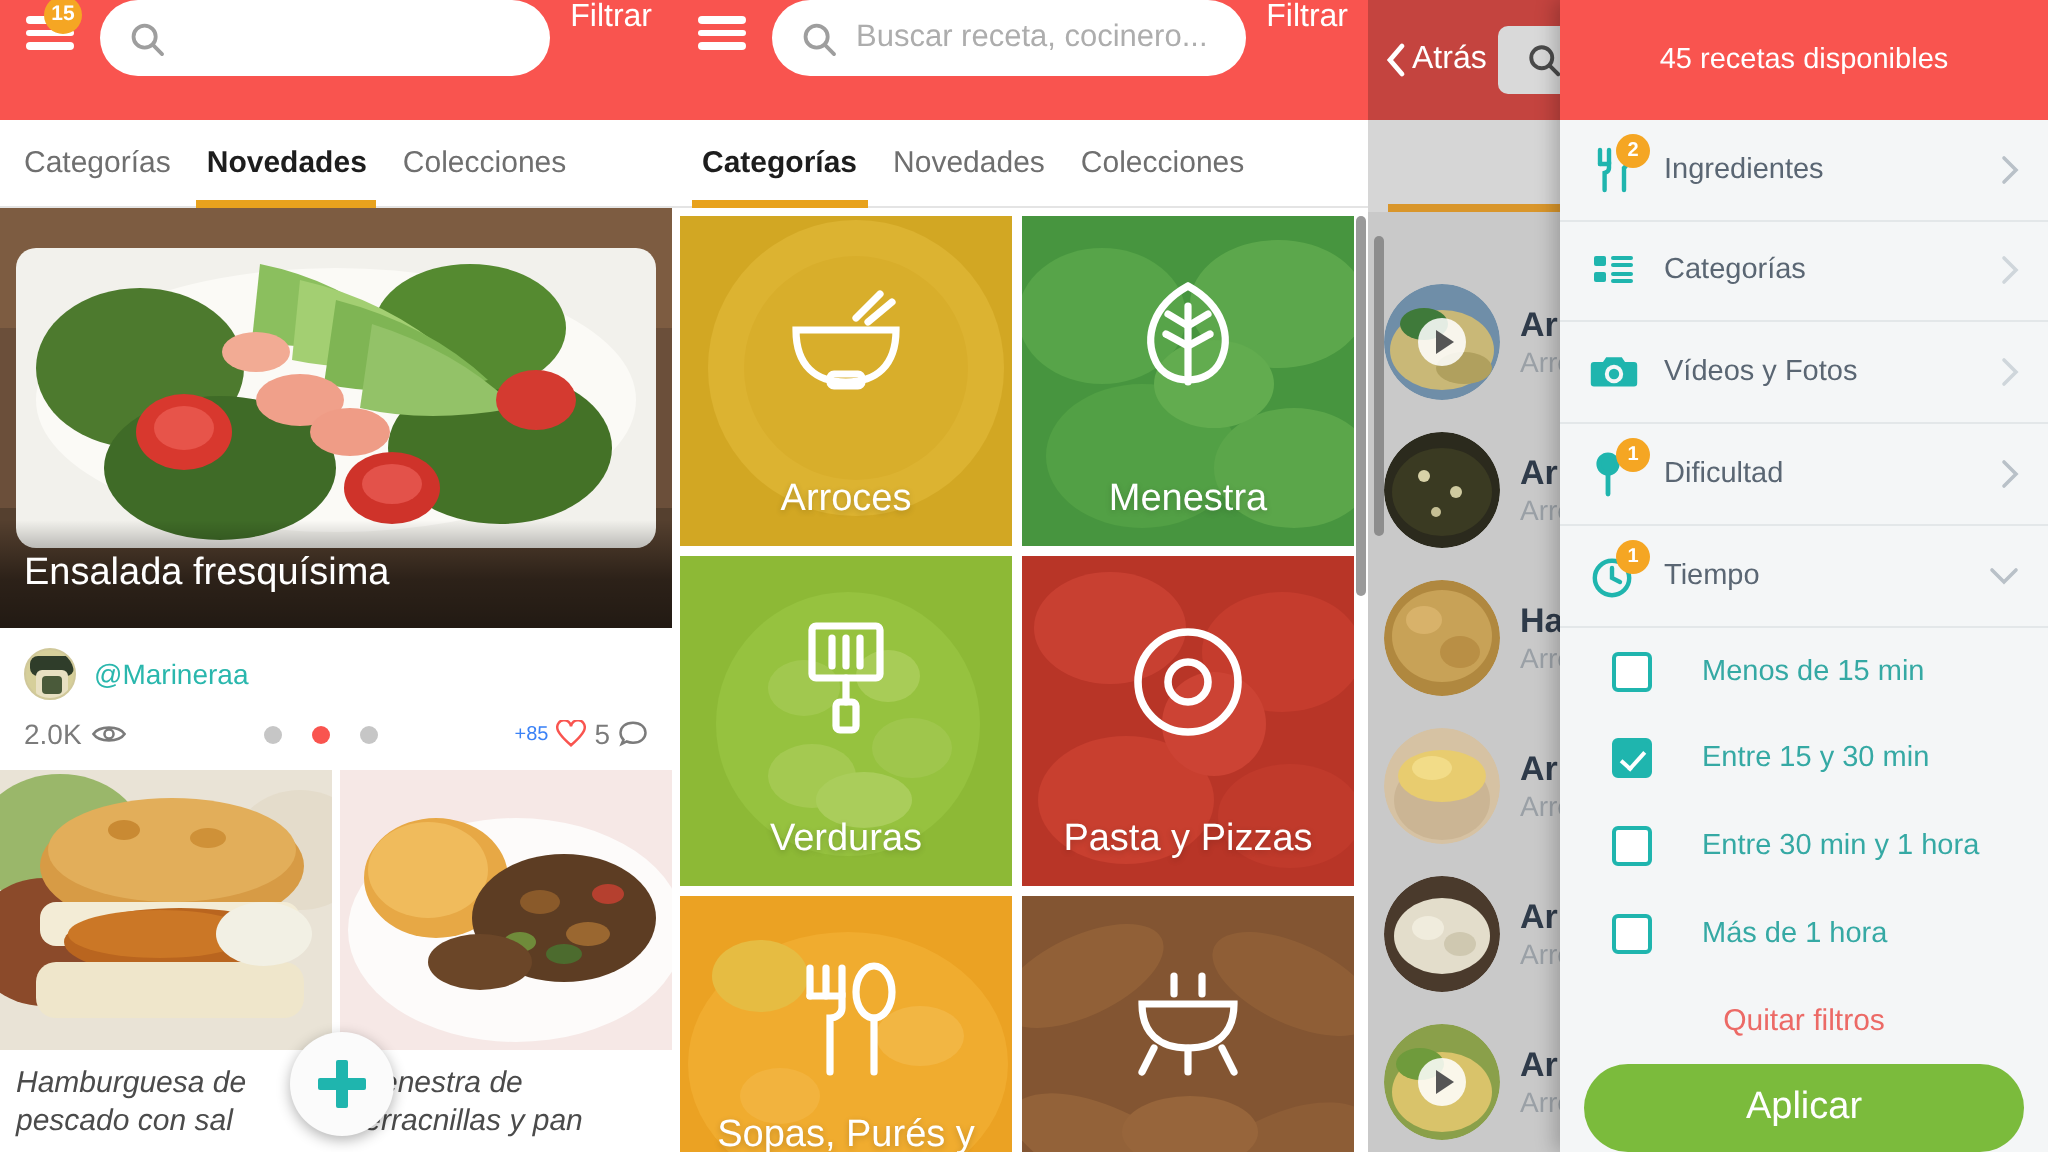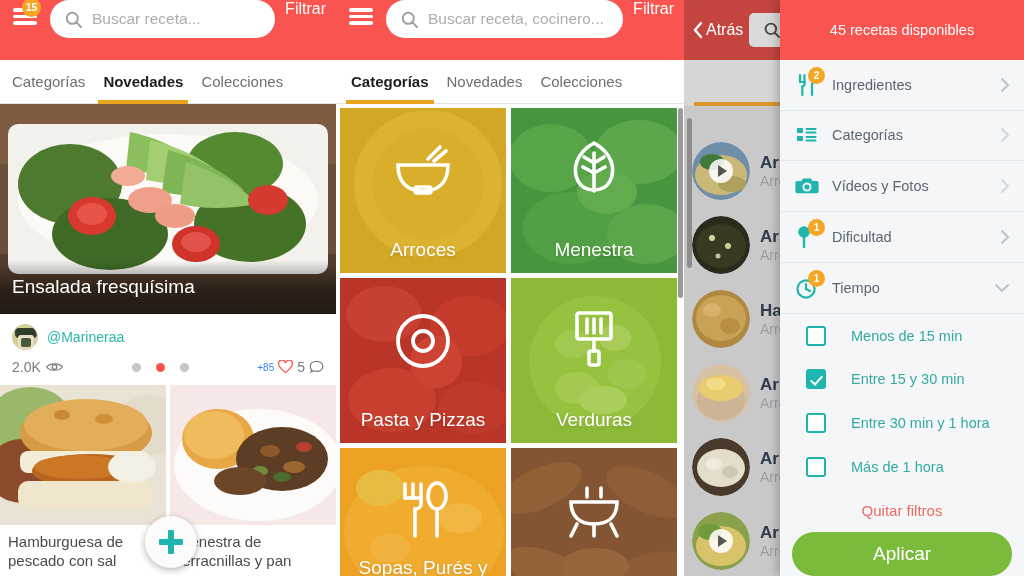--- a/index.html
+++ b/index.html
@@ -95,21 +95,21 @@
   .dots { flex: 1 1 auto; display: flex; justify-content: center; align-items: center; gap: 15px; }
   .dot { width: 9px; height: 9px; border-radius: 50%; background: #c6c6c6; }
   .dot.on { background: #f9544f; }
   .likes { display: flex; align-items: center; gap: 4px; }
   .likes .lk { color: #3b82f6; font-size: 10px; }
 
   .grid2 { display: flex; gap: 4px; padding: 3px 0 0 0; }
   .mini { width: 166px; }
   .mini-photo { width: 166px; height: 140px; overflow: hidden; position: relative; }
   .mini-title {
-    font-size: 15px; color: #4b4b4b; padding: 8px 8px 0 8px; line-height: 1.25;
+    font-size: 15px; color: #4b4b4b; padding: 8px 8px 0 8px; line-height: 1.25; font-style: italic;
   }
   .fab {
     position: absolute; left: 145px; bottom: 8px; width: 52px; height: 52px;
     border-radius: 50%; background: #fbfbfb; box-shadow: 0 2px 7px rgba(0,0,0,.3);
     display: flex; align-items: center; justify-content: center; z-index: 6; cursor: pointer;
   }
   .fab .plus-h { position: absolute; width: 24px; height: 6px; background: #1fb5ae; border-radius: 1px; }
   .fab .plus-v { position: absolute; width: 6px; height: 24px; background: #1fb5ae; border-radius: 1px; }
 
   
@@ -215,21 +215,20 @@
         <span class="bar"></span>
         <span class="bar"></span>
         <span class="bar"></span>
         <span class="hb-badge">15</span>
       </div>
       <div class="searchbox">
         <svg class="s-ico" width="19" height="19" viewBox="0 0 24 24" fill="none" stroke="#9e9e9e" stroke-width="2.4">
           <circle cx="10.5" cy="10.5" r="7"></circle>
             <line x1="15.6" y1="15.6" x2="21.5" y2="21.5" stroke-linecap="round"></line>
         </svg>
-        <input value="" placeholder="Buscar receta..." style="">
       </div>
       <div class="filtrar">Filtrar</div>
     </div>
 
     <div class="tabs">
       <div class="tab" style="padding-left:12px">Categorías</div>
       <div class="tab active">Novedades</div>
       <div class="tab">Colecciones</div>
     </div>
 
@@ -398,36 +397,20 @@
           <path d="M28 4 C46 14 50 30 44 42 C38 54 18 54 12 42 C6 30 10 14 28 4 Z"></path>
           <line x1="28" y1="14" x2="28" y2="52"></line>
           <line x1="28" y1="24" x2="38" y2="18"></line>
             <line x1="28" y1="24" x2="18" y2="18"></line>
           <line x1="28" y1="34" x2="39" y2="28"></line>
             <line x1="28" y1="34" x2="17" y2="28"></line>
         </svg>
         <div class="tl-label">Menestra</div>
       </div>
 
-      <div class="tile" style="background:#c33a2c">
-        <svg style="position:absolute;inset:0;opacity:.42" viewBox="0 0 166 165" preserveAspectRatio="none">
-          <rect width="166" height="165" fill="#ab2f22"></rect>
-          <ellipse cx="44" cy="36" rx="38" ry="28" fill="#d1493a"></ellipse>
-            <ellipse cx="130" cy="48" rx="40" ry="30" fill="#c8402f"></ellipse>
-          <ellipse cx="52" cy="122" rx="44" ry="32" fill="#cf4634"></ellipse>
-            <ellipse cx="134" cy="130" rx="36" ry="26" fill="#bd3a2b"></ellipse>
-          <circle cx="96" cy="84" r="26" fill="#d9513f"></circle>
-        </svg>
-        <svg class="tl-ico" width="60" height="60" viewBox="0 0 60 60" fill="none" stroke="#fff" stroke-width="3.8">
-          <circle cx="30" cy="30" r="25"></circle>
-            <circle cx="30" cy="30" r="10"></circle>
-        </svg>
-        <div class="tl-label">Pasta y Pizzas</div>
-      </div>
-
       <div class="tile" style="background:#93bf3a">
         <svg style="position:absolute;inset:0;opacity:.45" viewBox="0 0 166 165" preserveAspectRatio="none">
           <rect width="166" height="165" fill="#86b333"></rect>
           <circle cx="84" cy="84" r="66" fill="#9ac746"></circle>
           <ellipse cx="62" cy="66" rx="18" ry="14" fill="#b4d569"></ellipse>
             <ellipse cx="104" cy="60" rx="16" ry="13" fill="#c3dd7b"></ellipse>
           <ellipse cx="116" cy="96" rx="20" ry="15" fill="#aed063"></ellipse>
             <ellipse cx="66" cy="110" rx="22" ry="16" fill="#b9d76e"></ellipse>
           <ellipse cx="92" cy="122" rx="24" ry="14" fill="#c6e084"></ellipse>
         </svg>
@@ -435,20 +418,36 @@
           <rect x="8" y="4" width="34" height="26" rx="2"></rect>
           <line x1="18" y1="10" x2="18" y2="24"></line>
             <line x1="25" y1="10" x2="25" y2="24"></line>
             <line x1="32" y1="10" x2="32" y2="24"></line>
           <line x1="25" y1="30" x2="25" y2="42"></line>
           <rect x="20" y="42" width="10" height="14" rx="2"></rect>
         </svg>
         <div class="tl-label">Verduras</div>
       </div>
 
+      <div class="tile" style="background:#c33a2c">
+        <svg style="position:absolute;inset:0;opacity:.42" viewBox="0 0 166 165" preserveAspectRatio="none">
+          <rect width="166" height="165" fill="#ab2f22"></rect>
+          <ellipse cx="44" cy="36" rx="38" ry="28" fill="#d1493a"></ellipse>
+            <ellipse cx="130" cy="48" rx="40" ry="30" fill="#c8402f"></ellipse>
+          <ellipse cx="52" cy="122" rx="44" ry="32" fill="#cf4634"></ellipse>
+            <ellipse cx="134" cy="130" rx="36" ry="26" fill="#bd3a2b"></ellipse>
+          <circle cx="96" cy="84" r="26" fill="#d9513f"></circle>
+        </svg>
+        <svg class="tl-ico" width="60" height="60" viewBox="0 0 60 60" fill="none" stroke="#fff" stroke-width="3.8">
+          <circle cx="30" cy="30" r="25"></circle>
+            <circle cx="30" cy="30" r="10"></circle>
+        </svg>
+        <div class="tl-label">Pasta y Pizzas</div>
+      </div>
+
       <div class="tile" style="background:#f0a828">
         <svg style="position:absolute;inset:0;opacity:.4" viewBox="0 0 166 165" preserveAspectRatio="none">
           <rect width="166" height="165" fill="#e59a1c"></rect>
           <ellipse cx="84" cy="84" rx="80" ry="66" fill="#f2b23a"></ellipse>
           <ellipse cx="40" cy="40" rx="24" ry="18" fill="#d8db6a"></ellipse>
           <ellipse cx="50" cy="100" rx="20" ry="14" fill="#f6c55f"></ellipse>
             <ellipse cx="120" cy="70" rx="22" ry="15" fill="#f7cb6c"></ellipse>
         </svg>
         <svg class="tl-ico" width="52" height="62" viewBox="0 0 52 62" fill="none" stroke="#fff" stroke-width="3.6" stroke-linecap="round">
           <line x1="8" y1="4" x2="8" y2="18"></line>

